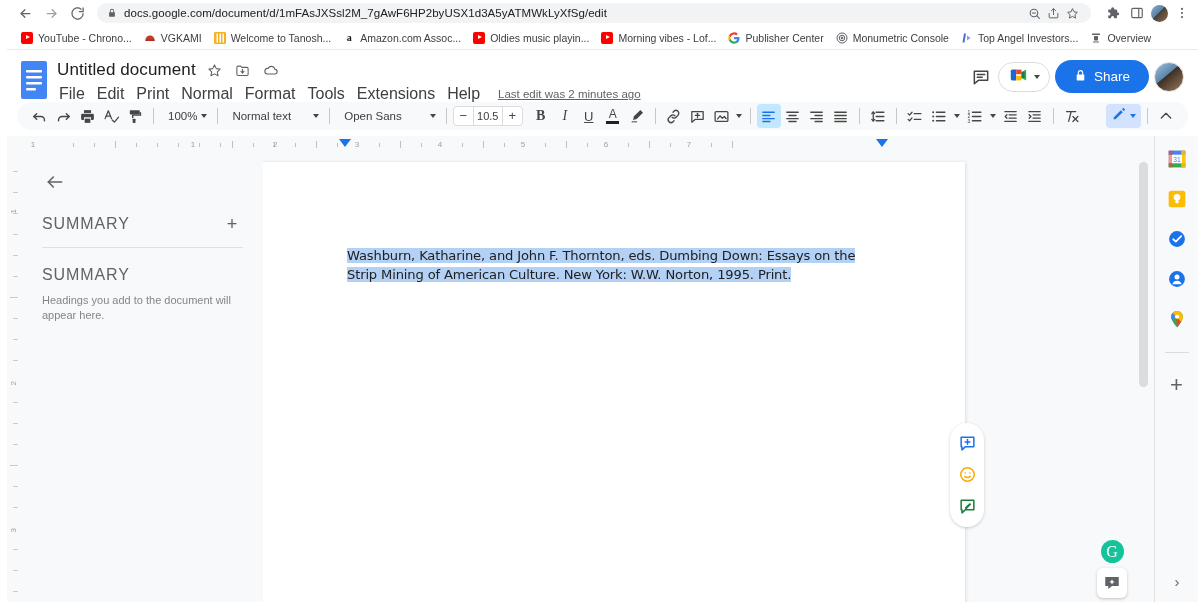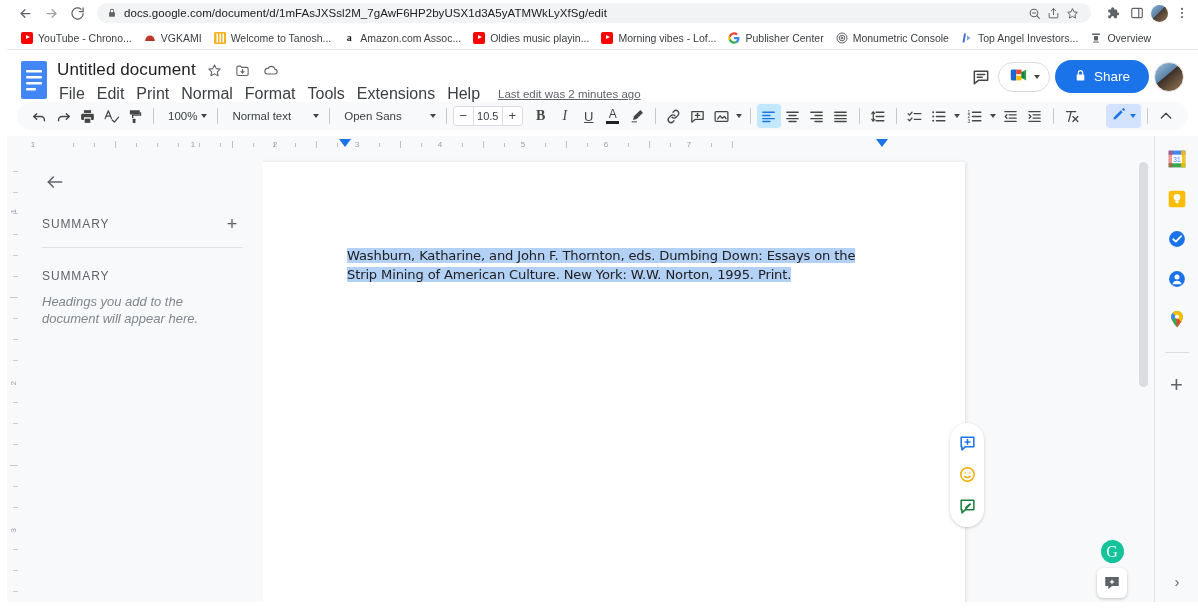--- a/index.html
+++ b/index.html
@@ -124,24 +124,24 @@
   .rv-tickmaj { position:absolute; left:3px; width:8px; height:1px; background:#c8ccd0; }
   .rv-num { position:absolute; left:2px; font-size:8px; color:#9aa0a6; writing-mode: vertical-rl; transform: rotate(180deg);}
 
   
   .outline-panel {
     position:absolute; left:17px; top:17px; bottom:0; width: 239px;
     background:#f8f9fa; padding: 16px 20px 0 18px;
   }
   .back-arrow { width:26px;height:26px; display:flex; align-items:center; justify-content:center; color:#5f6368; margin-bottom:18px;}
   .sec-row { display:flex; align-items:center; justify-content:space-between; }
-  .sec-title { font-size:12px; letter-spacing:.9px; color:#5f6368; font-weight:500;text-align:right;}
+  .sec-title { font-size:16px; letter-spacing:.9px; color:#5f6368; font-weight:500;text-align:right;}
   .plus-btn { width:22px;height:22px; display:flex; align-items:center; justify-content:center; color:#5f6368; font-size:18px; line-height:1;}
   .divider { height:1px; background:#e0e0e0; margin: 12px 0 0 0; }
-  .outline-hint { font-size:13px; color:#80868b; line-height:1.33; margin-top:9px;font-style:italic; }
+  .outline-hint { font-size:11px; color:#80868b; line-height:1.33; margin-top:9px; }
 
   
   .page-wrap { position:absolute; left:256px; top:17px; right: 58px; bottom:0; overflow:hidden; }
   .page {
     position:absolute; left:0; top:9px; width: 702px; height: 880px;
     background:#fff; box-shadow: 0 1px 3px 1px rgba(60,64,67,.15);
     padding: 84px 84px;
   }
   .para {
     font-family: "DejaVu Sans", sans-serif;

